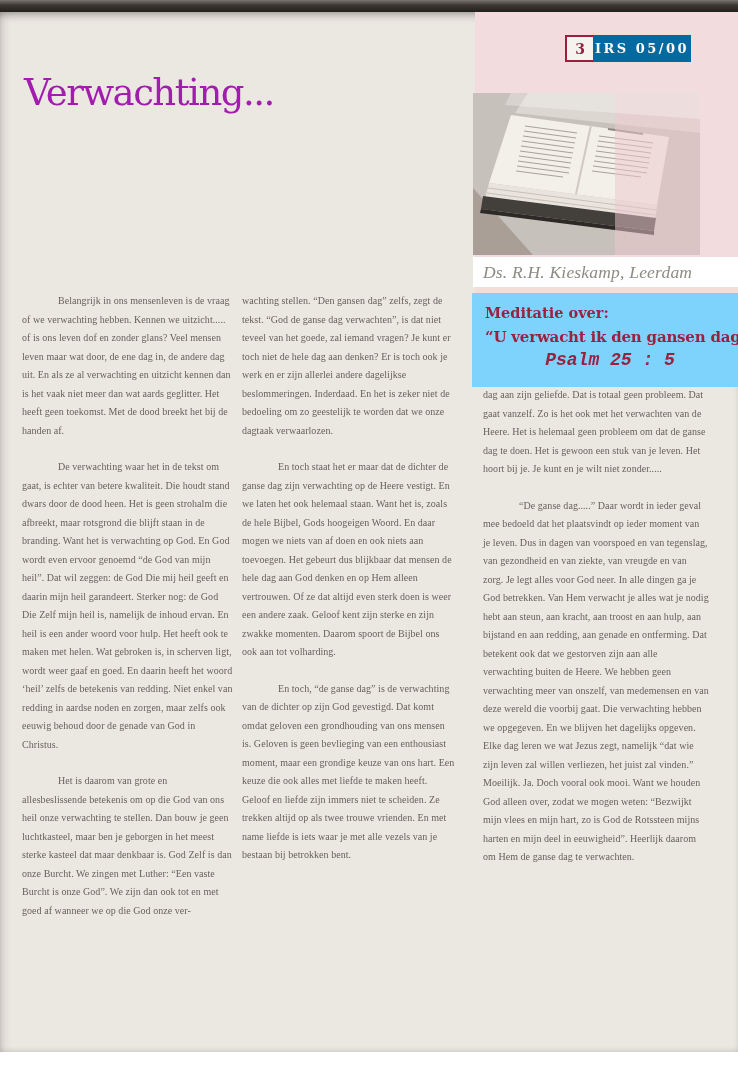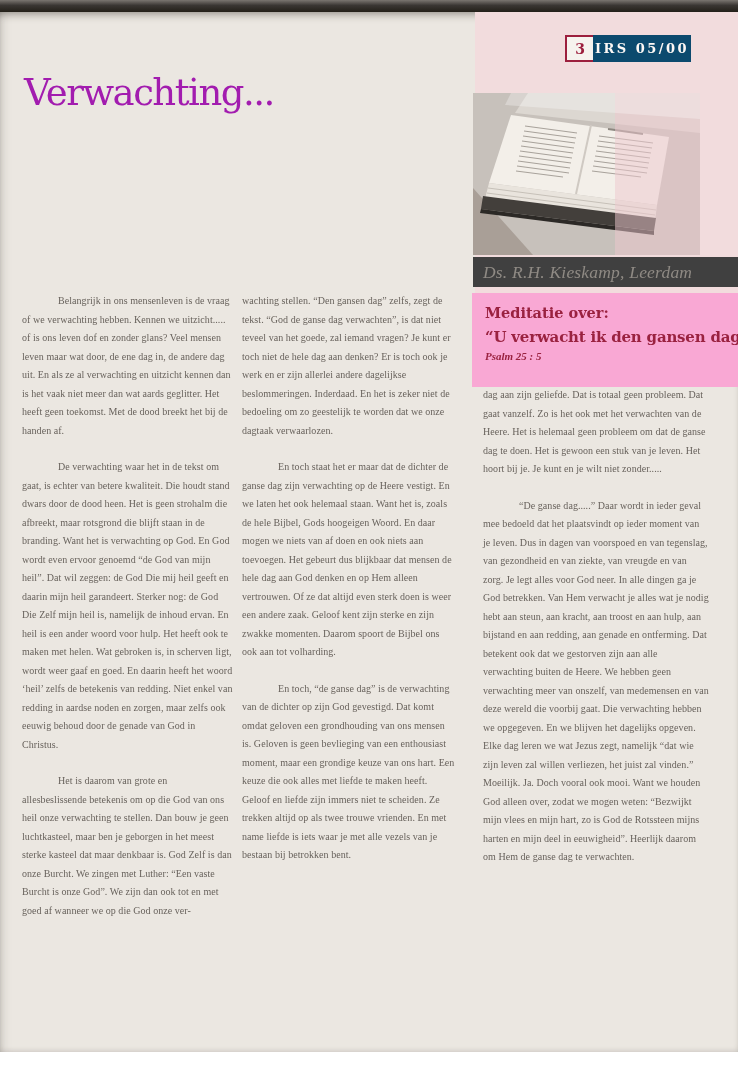--- a/index.html
+++ b/index.html
@@ -33,51 +33,51 @@
   .badge {
     position:absolute; left:565px; top:23px; height:27px; display:flex;
   }
   .badge .num {
     width:28px; height:27px; background:#f6f3ee;
     border:2px solid #9c1f3d; border-right:none;
     color:#9c1f3d; font-family:"DejaVu Serif", serif; font-weight:bold;
     font-size:14px; display:flex; align-items:center; justify-content:center;
   }
   .badge .issue {
-    width:98px; height:27px; background:#0c4a6e; color:#fdf8f5;
+    width:98px; height:27px; background:#0369a1; color:#fdf8f5;
     font-family:"DejaVu Serif", serif; font-weight:bold; font-size:13px;
     letter-spacing:2.5px; display:flex; align-items:center; justify-content:center;
   }
   .photo {
     position:absolute; left:473px; top:81px; width:227px; height:162px;
     overflow:hidden;
   }
   .author-strip {
     position:absolute; left:473px; top:245px; width:265px; height:30px;
-    background:#404040; display:flex; align-items:center; padding-left:10px;
+    background:#ffffff; display:flex; align-items:center; padding-left:10px;
   }
   .author-strip .name {
     font-style:italic; font-size:17.5px; color:#8f8a84; letter-spacing:.2px;
     white-space:nowrap;
   }
   .meditation {
     position:absolute; left:472px; top:281px; width:266px; height:94px;
-    background:#f9a8d4; padding:11px 3px 0 13px;
+    background:#7dd3fc; padding:11px 3px 0 13px;
   }
   .meditation .label {
     font-family:"DejaVu Serif", serif; font-weight:bold; font-size:14.5px;
     color:#9a2240; margin-bottom:7px;
   }
   .meditation .quote {
     font-family:"DejaVu Serif", serif; font-weight:bold; font-size:15px;
     color:#9a2240; margin-bottom:4px; letter-spacing:-.2px; white-space:nowrap;
   }
   .meditation .ref {
-    font-style:italic; font-weight:bold; font-size:11px;
-    color:#9a2240; text-align:left; padding-right:0;
+    font-style:italic; font-weight:bold; font-size:18px;
+    color:#9a2240; text-align:center; padding-right:0;font-family:Liberation Mono, monospace;
   }
   .col { position:absolute; }
   .col p {
     font-size:10px; line-height:18.5px; color:#68625c;
     margin:0 0 18px 0; letter-spacing:.05px;
   }
   .col p.ind { text-indent:36px; }
   #col1 { left:22px;  top:280px; width:212px; }
   #col2 { left:242px; top:280px; width:214px; }
   #col3 { left:483px; top:374px; width:226px; }

